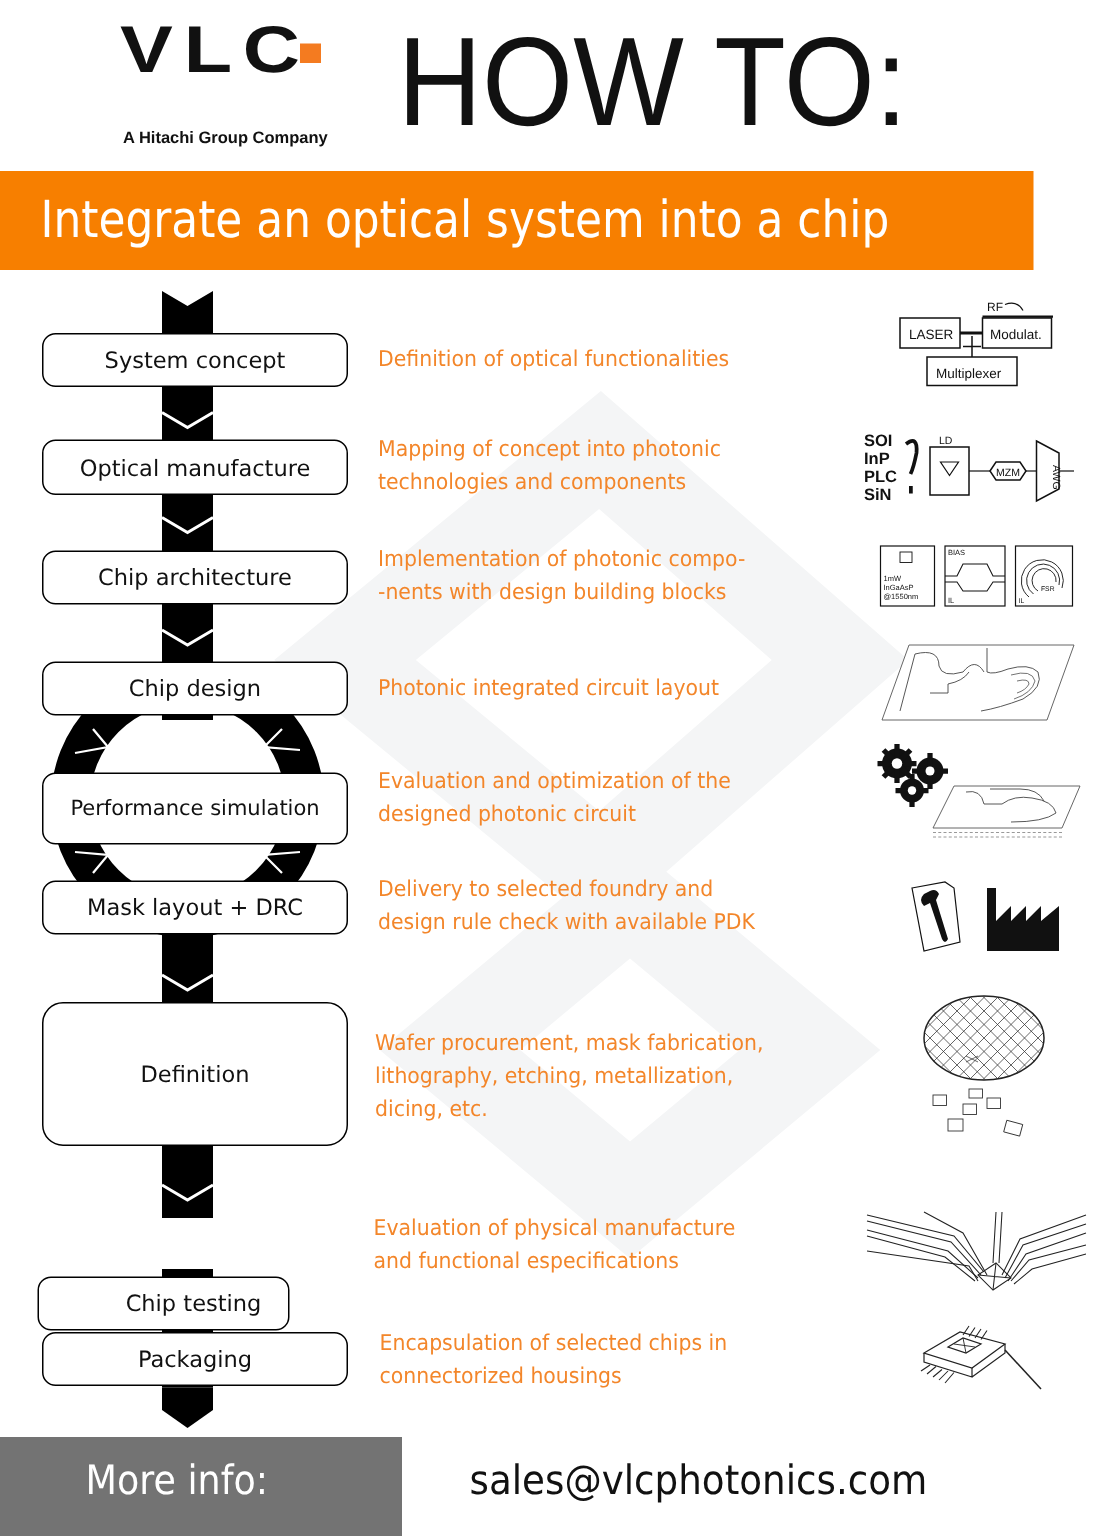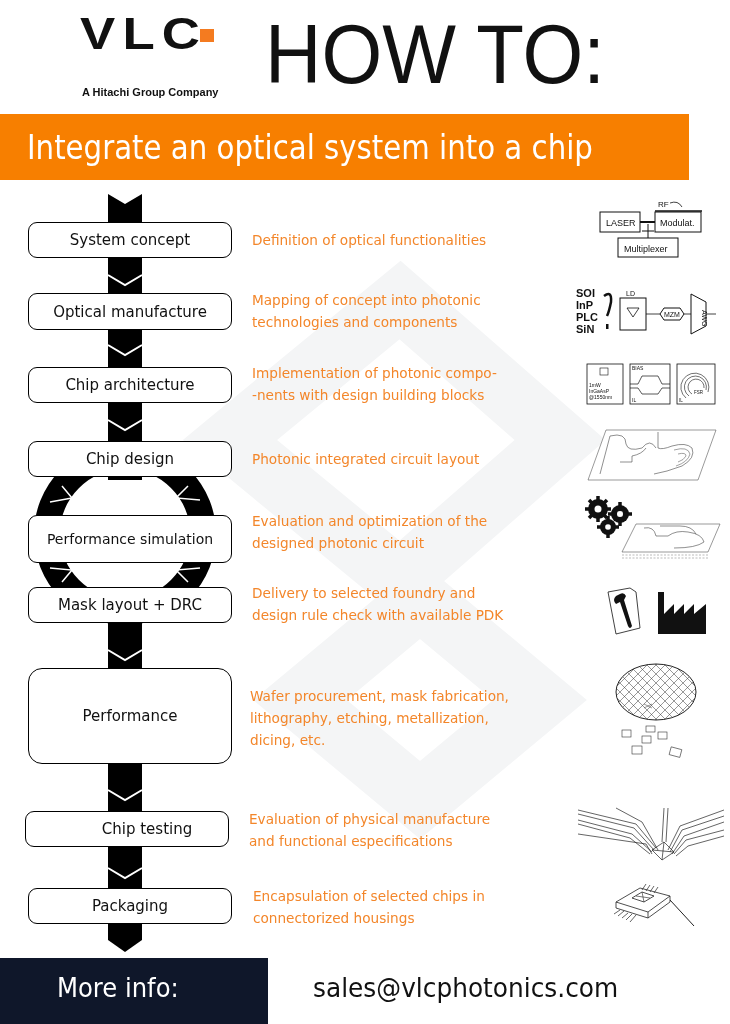--- a/index.html
+++ b/index.html
@@ -18,21 +18,21 @@
   .howto { position: absolute; left: 265px; top: 4px; font-family: "Liberation Sans", sans-serif; font-size: 84px; color: #111; letter-spacing: 0px; line-height: 100px; transform: scaleX(0.93); transform-origin: left top; }
 
   .banner { position: absolute; left: 0; top: 114px; width: 689px; height: 66px; background: #f77f00; }
   .banner-text { position: absolute; left: 27px; top: 13px; font-family: "DejaVu Sans", sans-serif; font-size: 34px; color: #fff; white-space: nowrap; transform: scaleX(0.86); transform-origin: left top; }
   .step-box { position: absolute; background: #fff; border: 1.5px solid #000; border-radius: 9px; display: flex; align-items: center; justify-content: center; font-family: "DejaVu Sans", sans-serif; font-size: 15px; color: #111; white-space: nowrap; }
   .step-desc { position: absolute; font-family: "DejaVu Sans", sans-serif; font-size: 14.5px; color: #f3862a; line-height: 22px; white-space: nowrap; transform: scaleX(0.94); transform-origin: left top; }
 
   .icon-wrap { position: absolute; }
 
   
-  .footer-left { position: absolute; left: 0; top: 958px; width: 268px; height: 66px; background: #0f172a; }
+  .footer-left { position: absolute; left: 0; top: 958px; width: 268px; height: 66px; background: #737373; }
   .footer-label { position: absolute; left: 57px; top: 14px; font-family: "DejaVu Sans", sans-serif; font-size: 27px; color: #fff; white-space: nowrap; transform: scaleX(0.9); transform-origin: left top; }
   .footer-email { position: absolute; left: 313px; top: 972px; font-family: "DejaVu Sans", sans-serif; font-size: 27px; color: #111; white-space: nowrap; transform: scaleX(0.92); transform-origin: left top; }
 </style>
 </head>
 <body>
 
 <svg class="bg-shape" style="left:0;top:180px;" width="730" height="780">
   <path d="M230 260 L400 120 L560 260 L400 400 Z" fill="none" stroke="#f4f5f6" stroke-width="60"></path>
   <path d="M300 520 L420 420 L540 520 L420 620 Z" fill="none" stroke="#f4f5f6" stroke-width="60"></path>
 </svg>
@@ -80,22 +80,22 @@
 
   <path d="M108 745 L142 745 L142 760 L125 772 L108 760 Z" fill="#000"></path>
 </svg>
 
 <div class="step-box" style="left:28px;top:222px;width:204px;height:36px;">System concept</div>
 <div class="step-box" style="left:28px;top:293px;width:204px;height:37px;">Optical manufacture</div>
 <div class="step-box" style="left:28px;top:367px;width:204px;height:36px;">Chip architecture</div>
 <div class="step-box" style="left:28px;top:441px;width:204px;height:36px;">Chip design</div>
 <div class="step-box" style="left:28px;top:515px;width:204px;height:48px;font-size:14px;">Performance simulation</div>
 <div class="step-box" style="left:28px;top:587px;width:204px;height:36px;">Mask layout + DRC</div>
-<div class="step-box" style="left:28px;top:668px;width:204px;height:96px;border-radius:14px;">Performance</div>
-<div class="step-box" style="left:25px;top:811px;width:204px;height:36px;padding-left:40px;">Chip testing</div>
+<div class="step-box" style="left:28px;top:668px;width:204px;height:96px;border-radius:14px;">Definition</div>
+<div class="step-box" style="left:25px;top:851px;width:168px;height:36px;padding-left:40px;">Chip testing</div>
 <div class="step-box" style="left:28px;top:888px;width:204px;height:36px;">Packaging</div>
 
 <div class="step-desc" style="left:252px;top:229px;">
   <div>Definition of optical functionalities</div>
 </div>
 <div class="step-desc" style="left:252px;top:289px;">
   <div>Mapping of concept into photonic</div>
     <div>technologies and components</div>
 </div>
 <div class="step-desc" style="left:252px;top:362px;">

